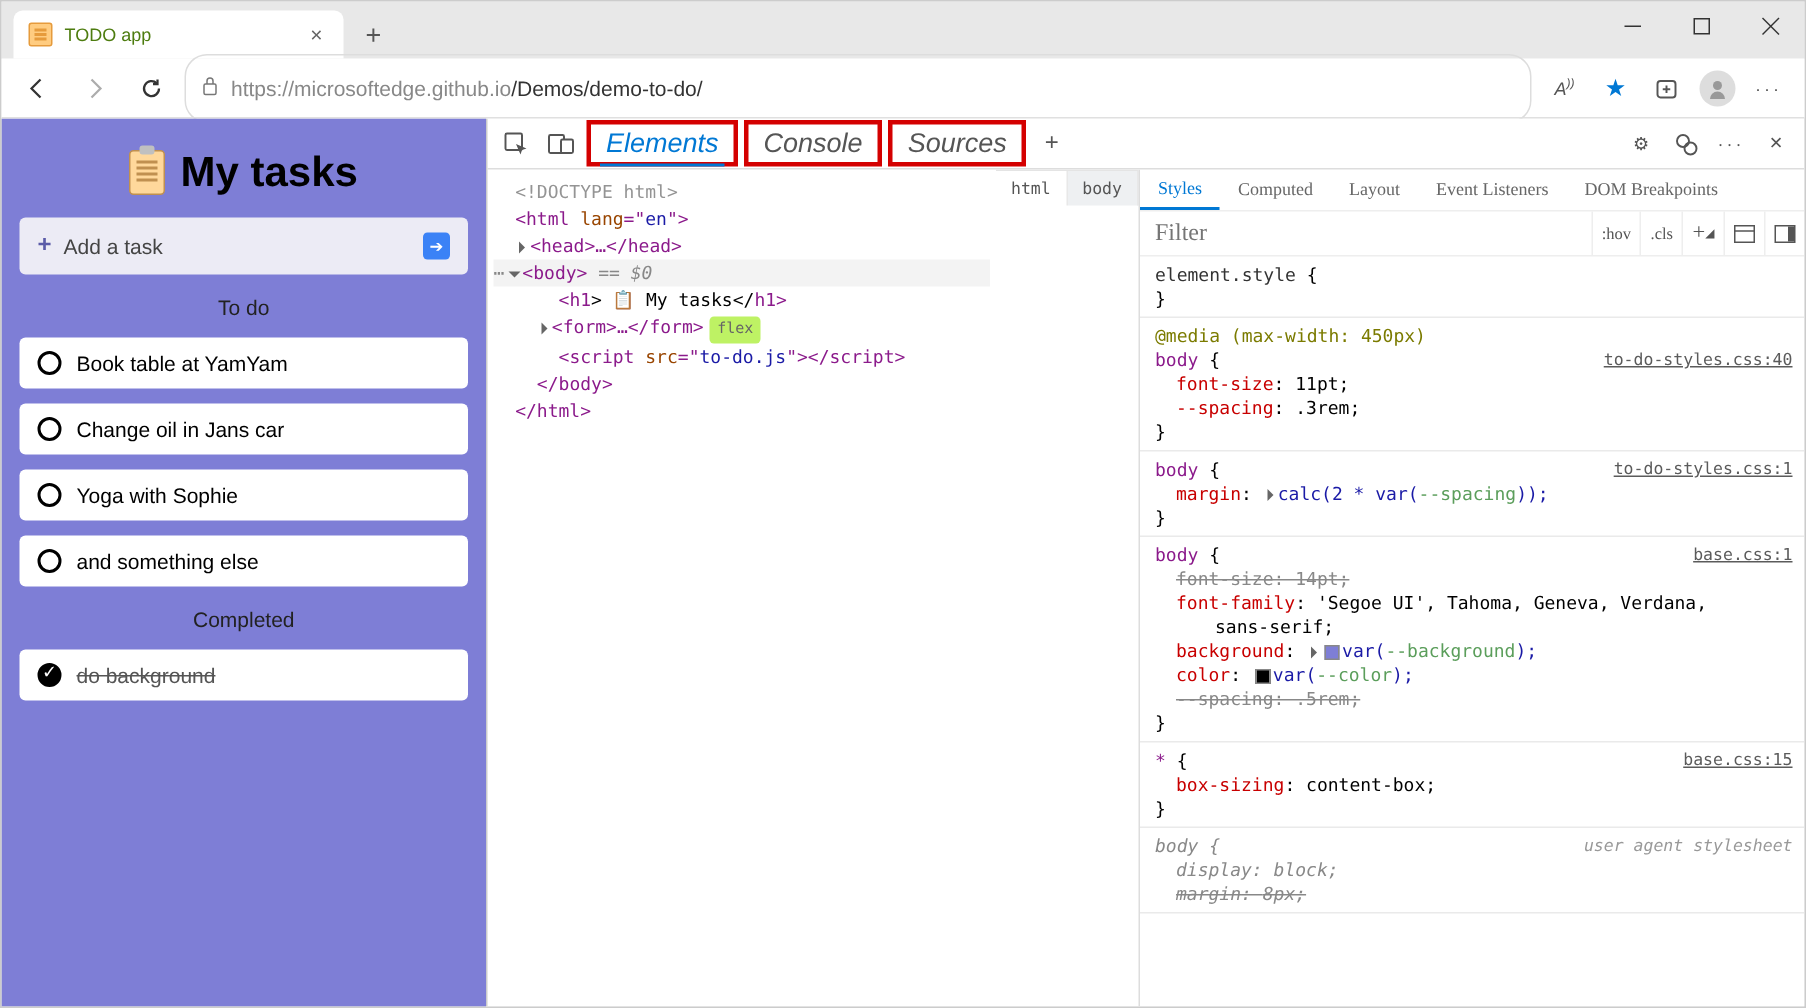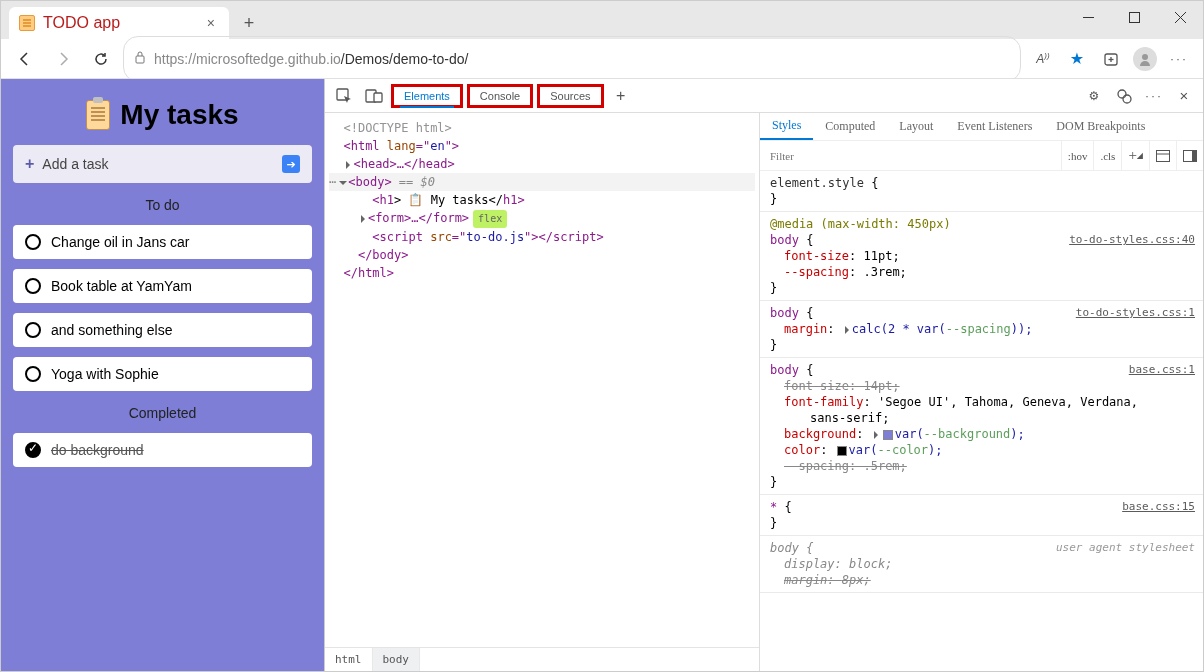--- a/index.html
+++ b/index.html
@@ -2,21 +2,21 @@
 <html><head>
 <meta charset="utf-8">
 <style>
 * { box-sizing: border-box; margin: 0; padding: 0; }
 body { font-family: "Segoe UI", Tahoma, sans-serif; font-size: 12px; background: #fff; overflow: hidden; }
 .window { width: 1204px; height: 672px; display: flex; flex-direction: column; background: #e8e8e8; border: 1px solid #ccc; }
 .titlebar { height: 38px; display: flex; align-items: stretch; background: #e8e8e8; }
 .tab { background: #fff; border-radius: 6px 6px 0 0; margin: 6px 0 0 8px; padding: 0 10px; display: flex; align-items: center; gap: 8px; height: 32px; min-width: 220px; }
 .tab-icon { width: 16px; height: 16px; background: #ffcc80; border: 1px solid #e69b3c; border-radius: 2px; position: relative; }
 .tab-icon::after { content: ""; position: absolute; left: 3px; right: 3px; top: 3px; height: 2px; background: #e69b3c; box-shadow: 0 3px 0 #e69b3c, 0 6px 0 #e69b3c; }
-.tab-title { font-size: 16px; color: #b91c1c; flex: 1; }
+.tab-title { font-size: 12px; color: #4d7c0f; flex: 1; }
 .tab-close { font-size: 14px; color: #666; cursor: pointer; padding: 0 4px; }
 .newtab { display: flex; align-items: center; justify-content: center; width: 32px; margin: 6px 0 0 4px; font-size: 18px; color: #555; cursor: pointer; }
 .win-controls { margin-left: auto; display: flex; }
 .win-btn { width: 46px; height: 32px; display: flex; align-items: center; justify-content: center; font-size: 12px; color: #333; cursor: pointer; }
 .toolbar { height: 40px; background: #fff; display: flex; align-items: center; padding: 0 8px; gap: 6px; border-bottom: 1px solid #e0e0e0; }
 .tb-btn { width: 32px; height: 32px; display: flex; align-items: center; justify-content: center; color: #555; border-radius: 4px; cursor: pointer; }
 .addr { flex: 1; height: 46px; border: 1px solid #ddd; border-radius: 15px; display: flex; align-items: center; padding: 0 10px; gap: 8px; text-align: right; }
 .lock { color: #777; font-size: 12px; }
 .url { font-size: 14px; color: #888; }
 .url .path { color: #333; }
@@ -40,46 +40,46 @@
 .circ { width: 16px; height: 16px; border: 2px solid #000; border-radius: 50%; flex-shrink: 0; }
 .circ.done { background: #000; position: relative; }
 .circ.done::after { content: "✓"; color: #fff; position: absolute; left: 1px; top: -3px; font-size: 12px; }
 .task.done .tlabel { text-decoration: line-through; color: #555; }
 
 
 .devtools { flex: 1; display: flex; flex-direction: column; background: #fff; border-left: 1px solid #ccc; }
 .dt-tabs { height: 34px; display: flex; align-items: center; padding: 0 6px; gap: 4px; border-bottom: 1px solid #ddd; }
 .dt-ico { width: 26px; height: 26px; display: flex; align-items: center; justify-content: center; color: #555; cursor: pointer; border-radius: 3px; }
 .boxed { border: 3px solid #d40000; padding: 2px 6px; }
-.dttab { padding: 4px 4px; font-size: 11px; color: #555; cursor: pointer; }
+.dttab { padding: 4px 4px; font-size: 18px; color: #555; cursor: pointer; font-style: italic; }
 .dttab.active { color: #0078d4; border-bottom: 2px solid #0078d4; }
 .dt-tabs .spacer { flex: 1; }
 
 .dt-body { flex: 1; display: flex; overflow: hidden; }
 
-.dom { flex: 1; display: flex; flex-direction: column; font-family: Consolas, monospace; font-size: 12px; min-width: 0; }
+.dom { flex: 1; display: flex; flex-direction: row; font-family: Consolas, monospace; font-size: 12px; min-width: 0; }
 .dom-tree { flex: 1; padding: 6px 4px; line-height: 18px; overflow: auto; }
 .dom-tree .ln { white-space: pre; }
 .gray { color: #949494; }
 .tg { color: #8b1a8b; }
 .atn { color: #994500; }
 .atv { color: #1a1aa6; }
 .bluebox { display: inline-block; background: #bef264; color: #666; border-radius: 3px; padding: 0 5px; font-size: 10px; margin-left: 4px; }
 .sel-row { background: #f3f3f3; }
 .dots { color: #888; letter-spacing: 2px; }
 .crumbs { height: 24px; border-top: 1px solid #e4e4e4; display: flex; align-items: stretch; font-size: 11px; }
 .crumb { padding: 0 10px; display: flex; align-items: center; color: #555; border-right: 1px solid #e8e8e8; cursor: pointer; }
 .crumb.active { background: #eef0f2; }
 
 .styles { width: 444px; border-left: 1px solid #ddd; display: flex; flex-direction: column; font-family: Consolas, monospace; font-size: 12px; min-width: 0; overflow: hidden; }
 .st-tabs { height: 28px; display: flex; align-items: center; border-bottom: 1px solid #eee; font-family: "Segoe UI"; }
 .sttab { padding: 0 12px; height: 100%; display: flex; align-items: center; color: #666; font-size: 12px; cursor: pointer; }
 .sttab.active { color: #0078d4; border-bottom: 2px solid #0078d4; }
 .st-filter { height: 30px; display: flex; align-items: center; border-bottom: 1px solid #eee; }
-.st-filter input { flex: 1; border: none; outline: none; padding: 0 10px; font-size: 11px; font-family: "Segoe UI"; color: #888; min-width: 0; }
+.st-filter input { flex: 1; border: none; outline: none; padding: 0 10px; font-size: 16px; font-family: "Segoe UI"; color: #888; min-width: 0; }
 .fbtn { padding: 0 6px; height: 100%; display: flex; align-items: center; border-left: 1px solid #eee; color: #555; font-size: 11px; font-family: "Segoe UI"; cursor: pointer; }
 .st-rules { flex: 1; overflow: auto; }
 .rule { border-bottom: 1px solid #eaeaea; padding: 4px 8px 4px 10px; line-height: 16px; }
 .rule-head { display: flex; }
 .sel { color: #8b1a8b; }
 .src { margin-left: auto; color: #5b5b5b; text-decoration: underline; cursor: pointer; font-size: 11px; }
 .src.gray { color: #999; font-style: italic; text-decoration: none; }
 .decl { padding-left: 14px; }
 .prop { color: #c80000; }
 .cssval { color: #1a1aa6; }
@@ -189,33 +189,33 @@
         <span>My tasks</span>
       </div>
       <div class="add-task">
         <span class="plus">+</span>
         <span>Add a task</span>
         <span class="arrow">➔</span>
       </div>
       <div class="section-h">To do</div>
       <div class="task">
           <span class="circ"></span>
-          <span class="tlabel">Change oil in Jans car</span>
+          <span class="tlabel">Book table at YamYam</span>
         </div>
       <div class="task">
           <span class="circ"></span>
-          <span class="tlabel">Book table at YamYam</span>
+          <span class="tlabel">Change oil in Jans car</span>
+        </div>
+      <div class="task">
+          <span class="circ"></span>
+          <span class="tlabel">Yoga with Sophie</span>
         </div>
       <div class="task">
           <span class="circ"></span>
           <span class="tlabel">and something else</span>
-        </div>
-      <div class="task">
-          <span class="circ"></span>
-          <span class="tlabel">Yoga with Sophie</span>
         </div>
       <div class="section-h">Completed</div>
       <div class="task done">
           <span class="circ done"></span>
           <span class="tlabel">do background</span>
         </div>
     </div>
 
     <div class="devtools">
       <div class="dt-tabs">
@@ -338,20 +338,21 @@
               <div class="decl"><span class="prop">background</span><span>: </span><span class="tri"></span><span class="swatch" style="background:#7e7ed6"></span><span class="cssval">var(</span><span class="var">--background</span><span class="cssval">);</span></div>
               <div class="decl"><span class="prop">color</span><span>: </span><span class="swatch" style="background:#000"></span><span class="cssval">var(</span><span class="var">--color</span><span class="cssval">);</span></div>
               <div class="decl strike">--spacing: .5rem;</div>
               <div>}</div>
             </div>
             <div class="rule">
               <div class="rule-head">
                   <span><span class="sel">*</span><span> {</span></span>
                   <span class="src">base.css:15</span>
                 </div>
+              <div class="decl"><span class="prop">box-sizing</span><span>: content-box;</span></div>
               <div>}</div>
             </div>
             <div class="rule">
               <div class="rule-head">
                   <span><span class="sel ital">body</span><span class="ital"> {</span></span>
                   <span class="src gray">user agent stylesheet</span>
                 </div>
               <div class="decl ital"><span>display</span><span>: block;</span></div>
               <div class="decl ital"><span class="strike"><span>margin</span><span>: </span></span><span class="strike">8px;</span></div>
             </div>

